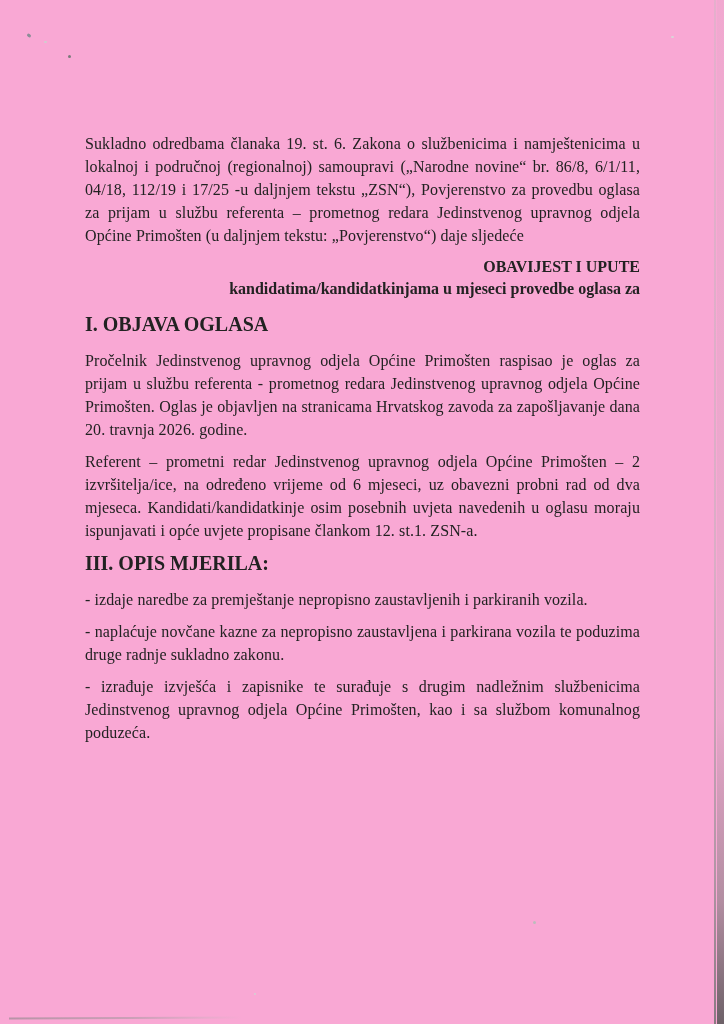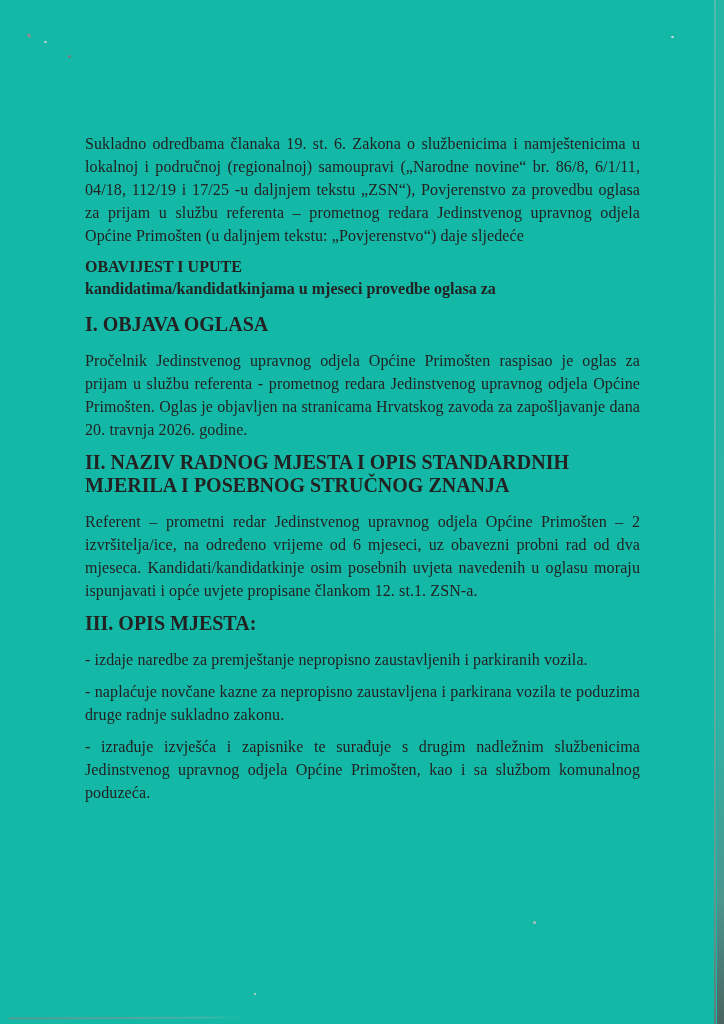--- a/index.html
+++ b/index.html
@@ -8,38 +8,38 @@
   body {
     background: #ffffff;
     font-family: "Liberation Serif", serif;
     color: #222222;
     position: relative;
     overflow: hidden;
   }
   .page {
     position: absolute;
     inset: 0;
-    background: #14b8a6;
+    background: #f9a8d4;
   }
   .content {
     position: absolute;
     left: 85px;
     top: 132px;
     width: 555px;
   }
   .para {
     font-size: 16px;
     line-height: 23px;
     text-align: justify;
     margin-bottom: 9px;
     letter-spacing: 0.1px;
   }
   .title-block {
     font-weight: bold;
-    text-align: left;
+    text-align: right;
     margin: 6px 0 13px 0;
   }
   .title-line {
     font-size: 16px;
     line-height: 22px;
   }
   .heading {
     font-size: 20px;
     line-height: 23px;
     font-weight: bold;
@@ -108,25 +108,24 @@
         <div class="title-line">kandidatima/kandidatkinjama u mjeseci provedbe oglasa za</div>
       </div>
 
     <div id="doc-sections">
   <section class="doc-section">
     <h2 class="heading">I. OBJAVA OGLASA</h2>
   <p class="para">Pročelnik Jedinstvenog upravnog odjela Općine Primošten raspisao je oglas za prijam u službu referenta - prometnog redara Jedinstvenog upravnog odjela Općine Primošten. Oglas je objavljen na stranicama Hrvatskog zavoda za zapošljavanje dana 20. travnja 2026. godine.</p>
         </section>
 
   <section class="doc-section">
-    <h2 class="heading">II. NAZIV RADNOG MJESTA I OPIS STANDARDNIH MJERILA I POSEBNOG STRUČNOG ZNANJA</h2>
   <p class="para">Referent – prometni redar Jedinstvenog upravnog odjela Općine Primošten – 2 izvršitelja/ice, na određeno vrijeme od 6 mjeseci, uz obavezni probni rad od dva mjeseca. Kandidati/kandidatkinje osim posebnih uvjeta navedenih u oglasu moraju ispunjavati i opće uvjete propisane člankom 12. st.1. ZSN-a.</p>
         </section>
 
   <section class="doc-section">
-    <h2 class="heading">III. OPIS MJESTA:</h2>
+    <h2 class="heading">III. OPIS MJERILA:</h2>
           <p class="para">- izdaje naredbe za premještanje nepropisno zaustavljenih i parkiranih vozila.</p>
           <p class="para">- naplaćuje novčane kazne za nepropisno zaustavljena i parkirana vozila te poduzima druge radnje sukladno zakonu.</p>
           <p class="para">- izrađuje izvješća i zapisnike te surađuje s drugim nadležnim službenicima Jedinstvenog upravnog odjela Općine Primošten, kao i sa službom komunalnog poduzeća.</p>
         </section>
 </div>
   </div>
 </div>
 
 </body></html>

